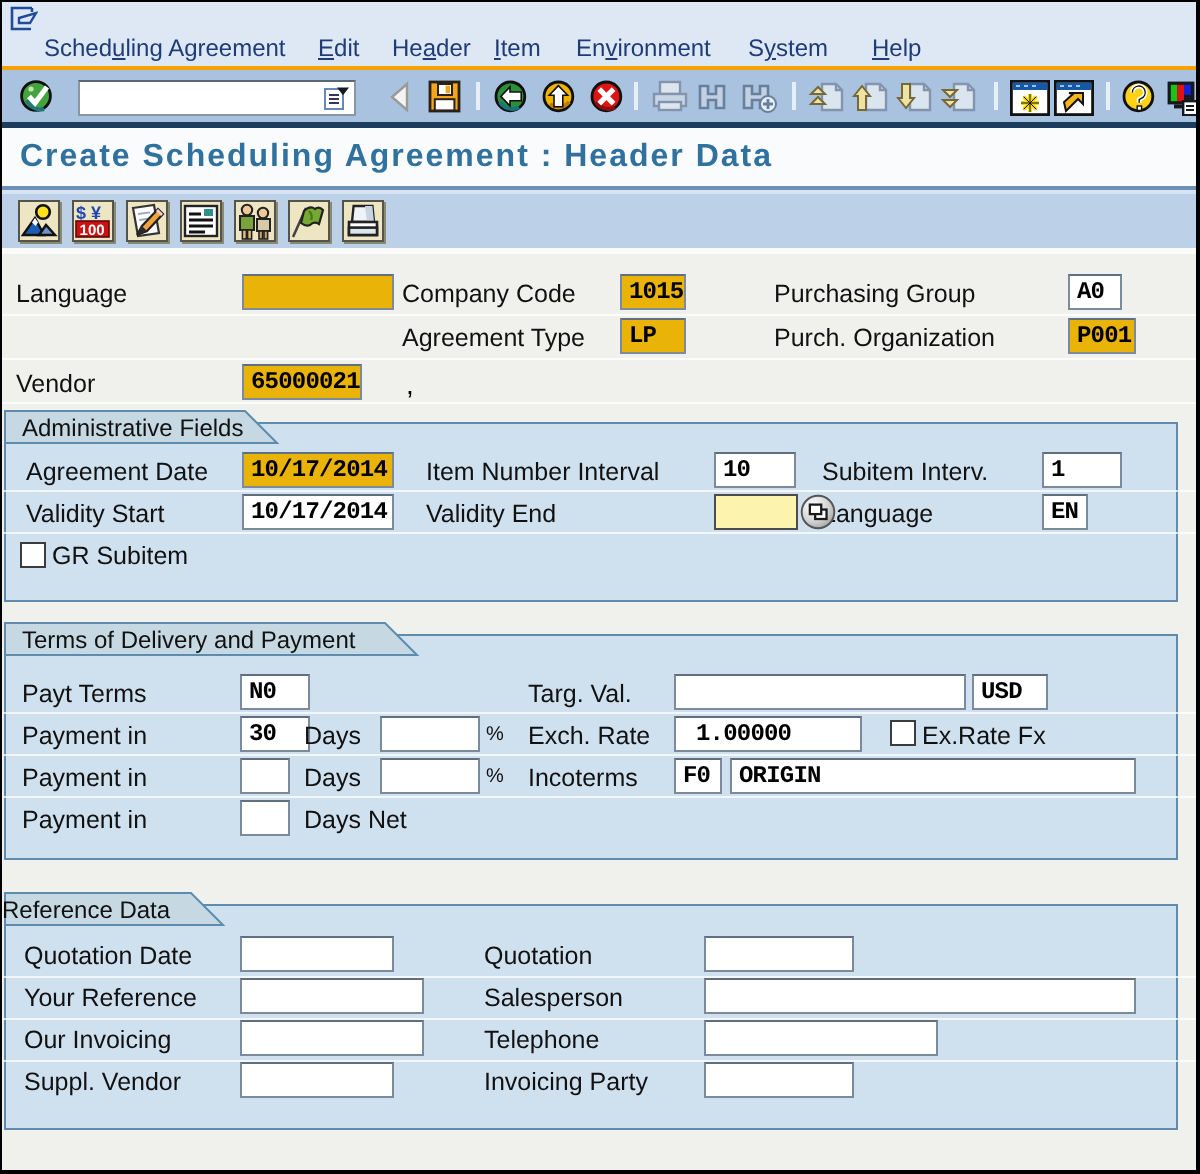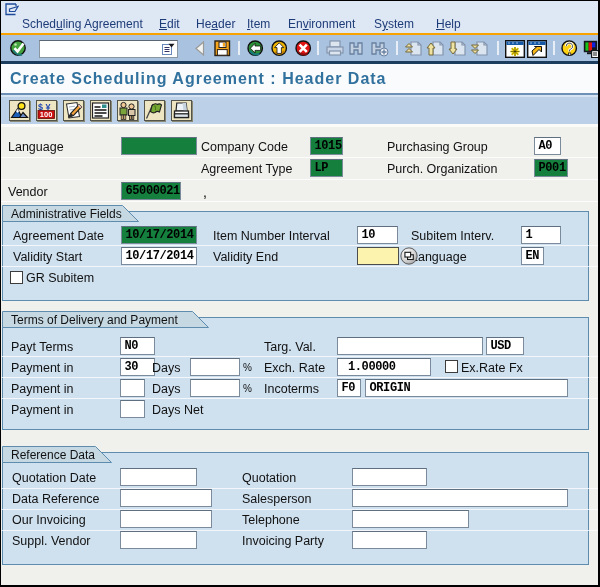--- a/index.html
+++ b/index.html
@@ -17,21 +17,21 @@
   .wstrip    { position:absolute; left:1px; top:124px; width:597px; height:3px; background:#fbfbf9; }
   .content   { position:absolute; left:1px; top:127px; width:597px; height:458px; background:#f0f1ed; }
 
   .menuitem { position:absolute; top:17px; font-size:12px; color:#1e3c78; white-space:pre; }
   .title { position:absolute; left:10px; top:70px; font-size:16px; font-weight:bold; color:#31719e; letter-spacing:1px; white-space:pre; }
 
   .lbl { position:absolute; font-size:12.5px; color:#111; white-space:pre; }
   .fld { position:absolute; height:18px; border:1px solid #7b8b9b; border-top-color:#5f6f7f;
          font-family:"Liberation Mono",monospace; font-size:12px; font-weight:700; letter-spacing:-0.4px;
          color:#000; line-height:16px; padding-left:3.5px; white-space:pre; }
-  .blue { background:#15803d; }
+  .blue { background:#eab308; }
   .white { background:#fff; }
   .ylw { background:#fbf3ae; border-color:#4c4c4c; }
   .sepline { position:absolute; left:0; width:100%; height:1px; background:rgba(255,255,255,0.75); }
   .box { position:absolute; left:2px; width:587px; background:#cfe0ef; border:1px solid #5e8cae; }
   .cb { position:absolute; width:13px; height:13px; background:#fff; border:1px solid #3c3c3c; }
 
   .tbsep { position:absolute; top:41px; width:2px; height:14px; background:#e8eef6; }
   .icon { position:absolute; }
   .appbtn { position:absolute; top:100px; width:21px; height:21px; background:#eee5c2;
             border:1px solid #55544a; box-shadow:1px 1px 0 #8a8a74; }
@@ -323,28 +323,28 @@
   <div class="lbl" style="left:152px;top:403px">Days Net</div>
 
   <div class="sepline" style="top:356px"></div>
   <div class="sepline" style="top:377px"></div>
   <div class="sepline" style="top:398px"></div>
 
   <div class="box" style="top:452px;height:113px"></div>
   <svg class="icon" style="left:2px;top:446px" width="115" height="17" viewBox="0 0 115 17">
     <path d="M0.5 16.5 V0.5 H93.5 L109.5 16.5 Z" fill="#c6d9e3" stroke="#5e8cae"></path>
   </svg>
-  <div class="lbl" style="left:11px;top:448px;font-size:12px">Reference Data</div>
+  <div class="lbl" style="left:1px;top:448px;font-size:12px">Reference Data</div>
 
   <div class="lbl" style="left:12px;top:471px">Quotation Date</div>
   <div class="fld white" style="left:120px;top:468px;width:77px"></div>
   <div class="lbl" style="left:242px;top:471px">Quotation</div>
   <div class="fld white" style="left:352px;top:468px;width:75px"></div>
 
-  <div class="lbl" style="left:12px;top:492px">Data Reference</div>
+  <div class="lbl" style="left:12px;top:492px">Your Reference</div>
   <div class="fld white" style="left:120px;top:489px;width:92px"></div>
   <div class="lbl" style="left:242px;top:492px">Salesperson</div>
   <div class="fld white" style="left:352px;top:489px;width:216px"></div>
 
   <div class="lbl" style="left:12px;top:513px">Our Invoicing</div>
   <div class="fld white" style="left:120px;top:510px;width:92px"></div>
   <div class="lbl" style="left:242px;top:513px">Telephone</div>
   <div class="fld white" style="left:352px;top:510px;width:117px"></div>
 
   <div class="lbl" style="left:12px;top:534px">Suppl. Vendor</div>

